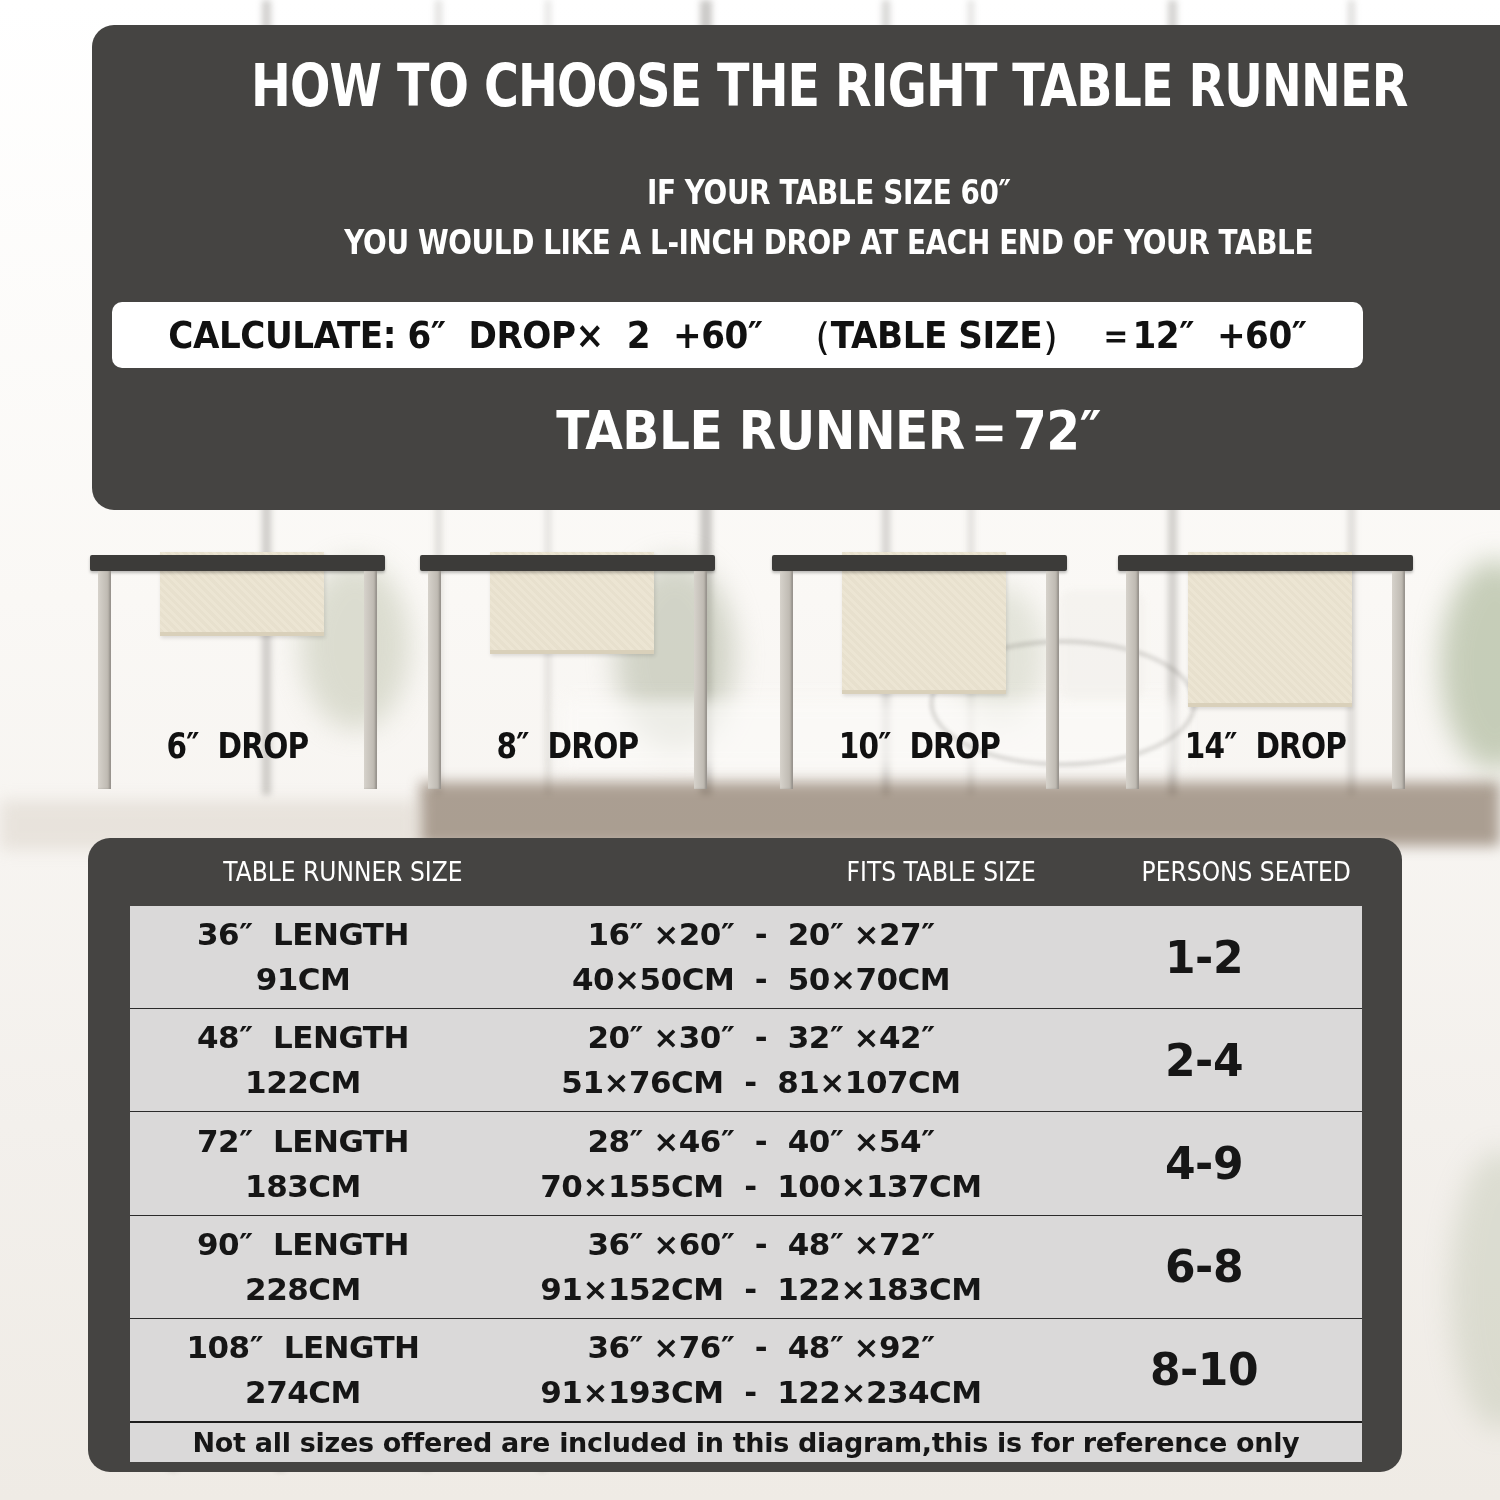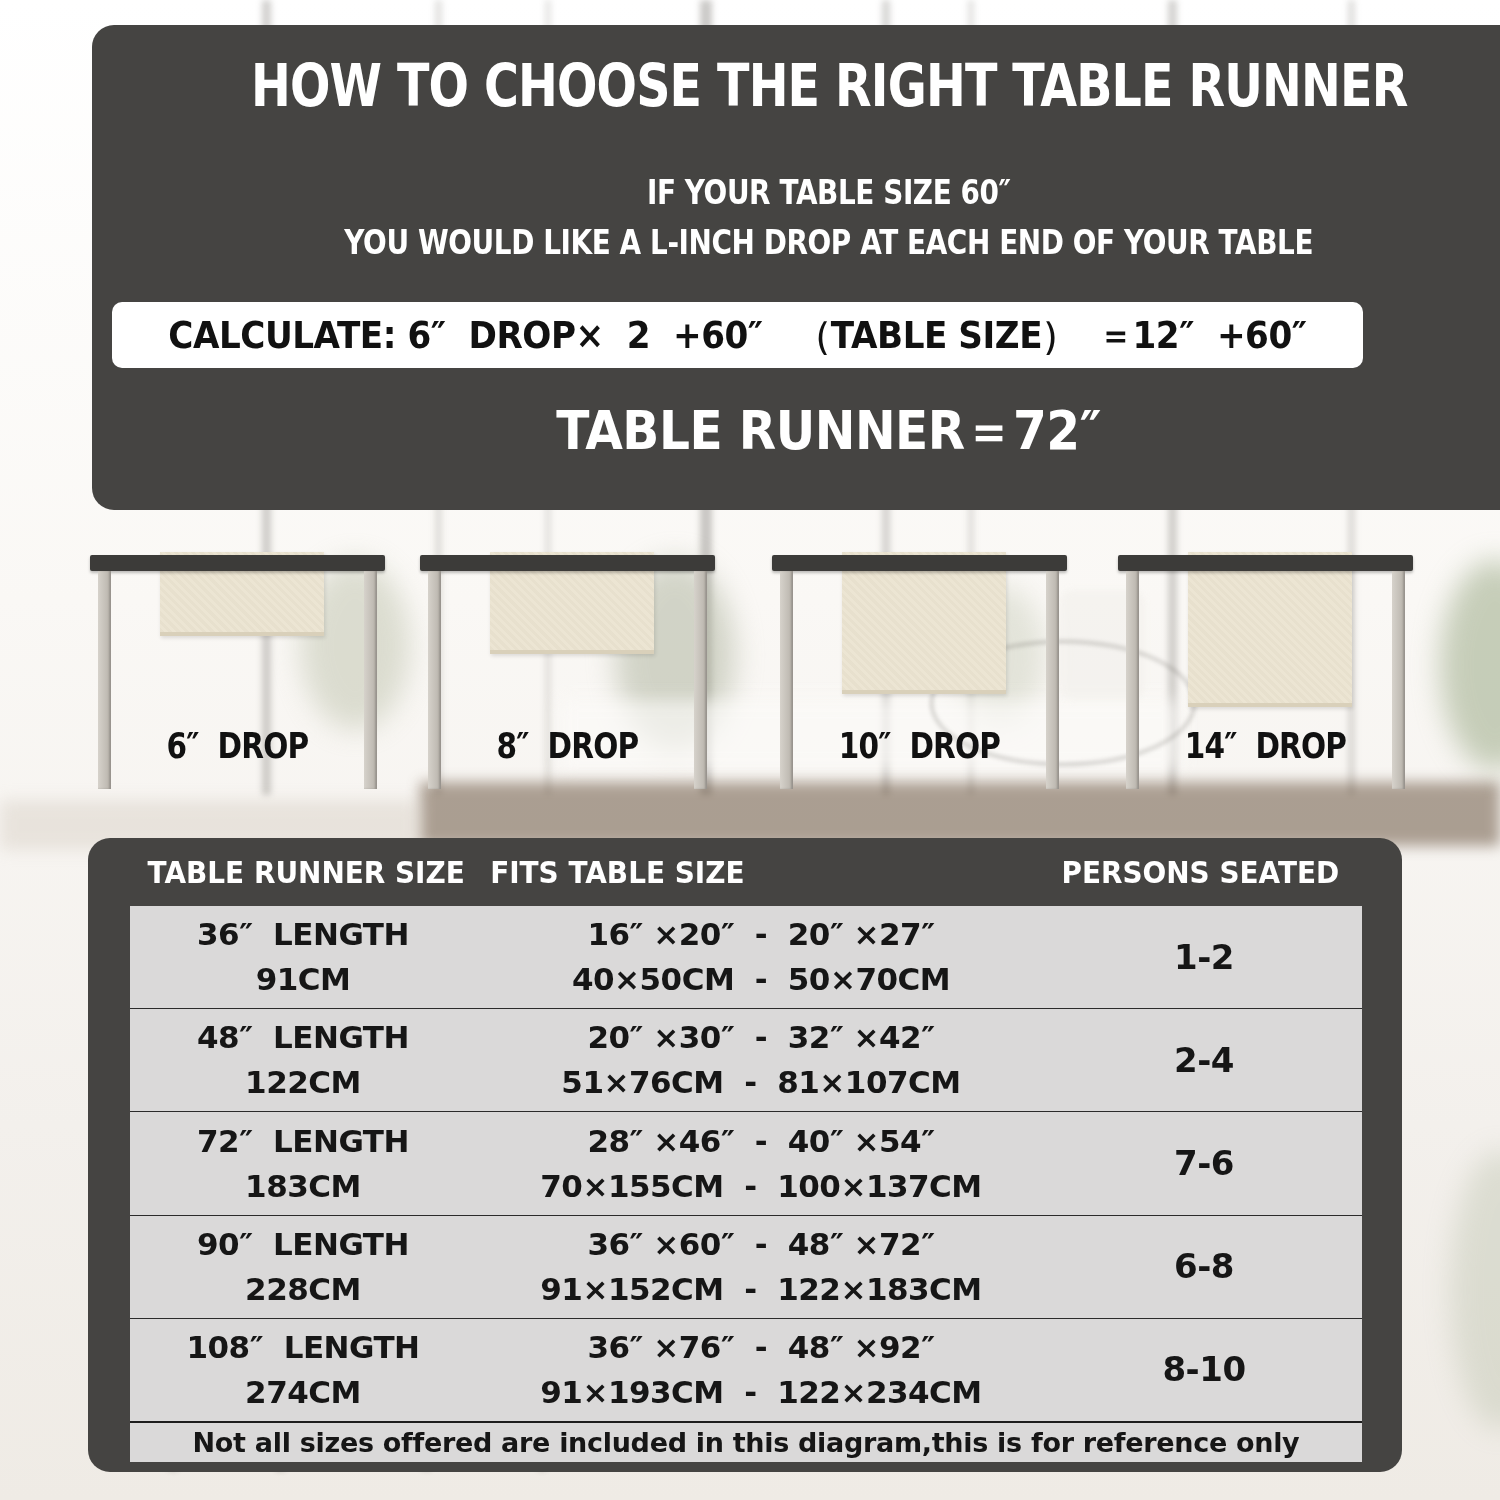--- a/index.html
+++ b/index.html
@@ -42,29 +42,29 @@
       #ece5d3;
     border-bottom:4px solid #d9d0ba;box-shadow:1px 2px 4px rgba(0,0,0,.12);}
   .r1{height:80px;} .r2{height:98px;} .r3{height:138px;} .r4{height:151px;}
   .drop-label{position:absolute;left:0;top:175px;width:100%;height:60px;
     display:flex;align-items:center;justify-content:center;color:#111111;
     font-size:36px;font-weight:bold;white-space:pre;letter-spacing:-1px;}
   
   .bottom-box{left:88px;top:838px;width:1314px;height:634px;}
   .chart-header{position:absolute;left:42px;top:0;width:1232px;height:68px;
     display:grid;grid-template-columns:346px 570px 316px;align-items:center;}
-  .chart-header .col{ text-align:left;font-size:31px;font-weight:bold;white-space:pre;}
+  .chart-header .col{ text-align:right;font-size:26px;font-weight:normal;white-space:pre;}
   .white-table{position:absolute;left:42px;top:68px;width:1232px;height:556px;
     background:rgba(255,255,255,.8);color:#161616;display:flex;flex-direction:column;}
   .rows{flex:1;display:flex;flex-direction:column;}
   .row{flex:1;display:grid;grid-template-columns:346px 570px 316px;align-items:center;}
   .row + .row{border-top:1px solid #2b2b2b;}
   .cell{text-align:center;font-size:31px;font-weight:bold;line-height:45px;
     white-space:pre;letter-spacing:-.5px;}
-  .cell.persons{font-size:34px;}
+  .cell.persons{font-size:44px;}
   .chart-note{height:39px;border-top:2px solid #1d1d1d;display:flex;
     align-items:center;justify-content:center;font-size:27px;font-weight:bold;
     letter-spacing:-.3px;}
 </style>
 </head>
 <body>
 
 <div class="canvas">
 
   <div>
@@ -156,21 +156,21 @@
 
         <div class="row">
           <div class="cell"><span>48″  LENGTH</span><br><span>122CM</span></div>
           <div class="cell"><span>20″ ×30″  -  32″ ×42″</span><br><span>51×76CM  -  81×107CM</span></div>
           <div class="cell persons">2-4</div>
         </div>
 
         <div class="row">
           <div class="cell"><span>72″  LENGTH</span><br><span>183CM</span></div>
           <div class="cell"><span>28″ ×46″  -  40″ ×54″</span><br><span>70×155CM  -  100×137CM</span></div>
-          <div class="cell persons">7-6</div>
+          <div class="cell persons">4-9</div>
         </div>
 
         <div class="row">
           <div class="cell"><span>90″  LENGTH</span><br><span>228CM</span></div>
           <div class="cell"><span>36″ ×60″  -  48″ ×72″</span><br><span>91×152CM  -  122×183CM</span></div>
           <div class="cell persons">6-8</div>
         </div>
 
         <div class="row">
           <div class="cell"><span>108″  LENGTH</span><br><span>274CM</span></div>

